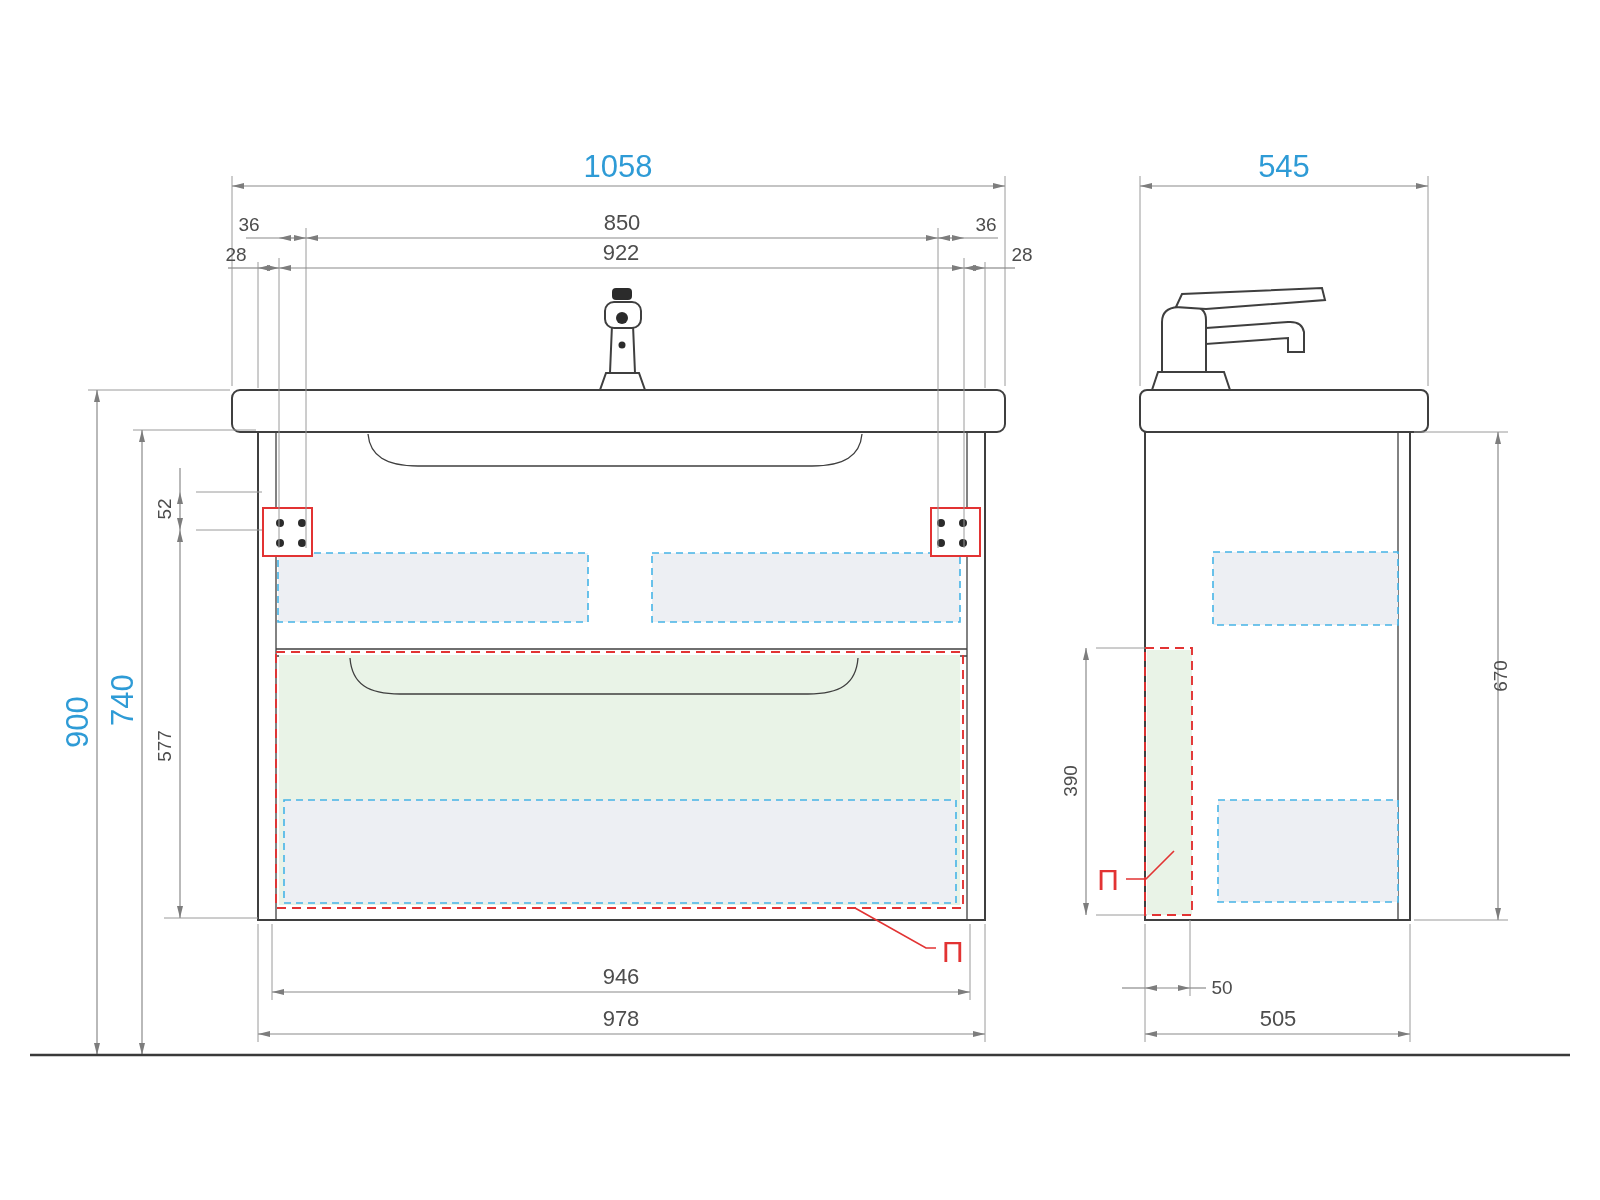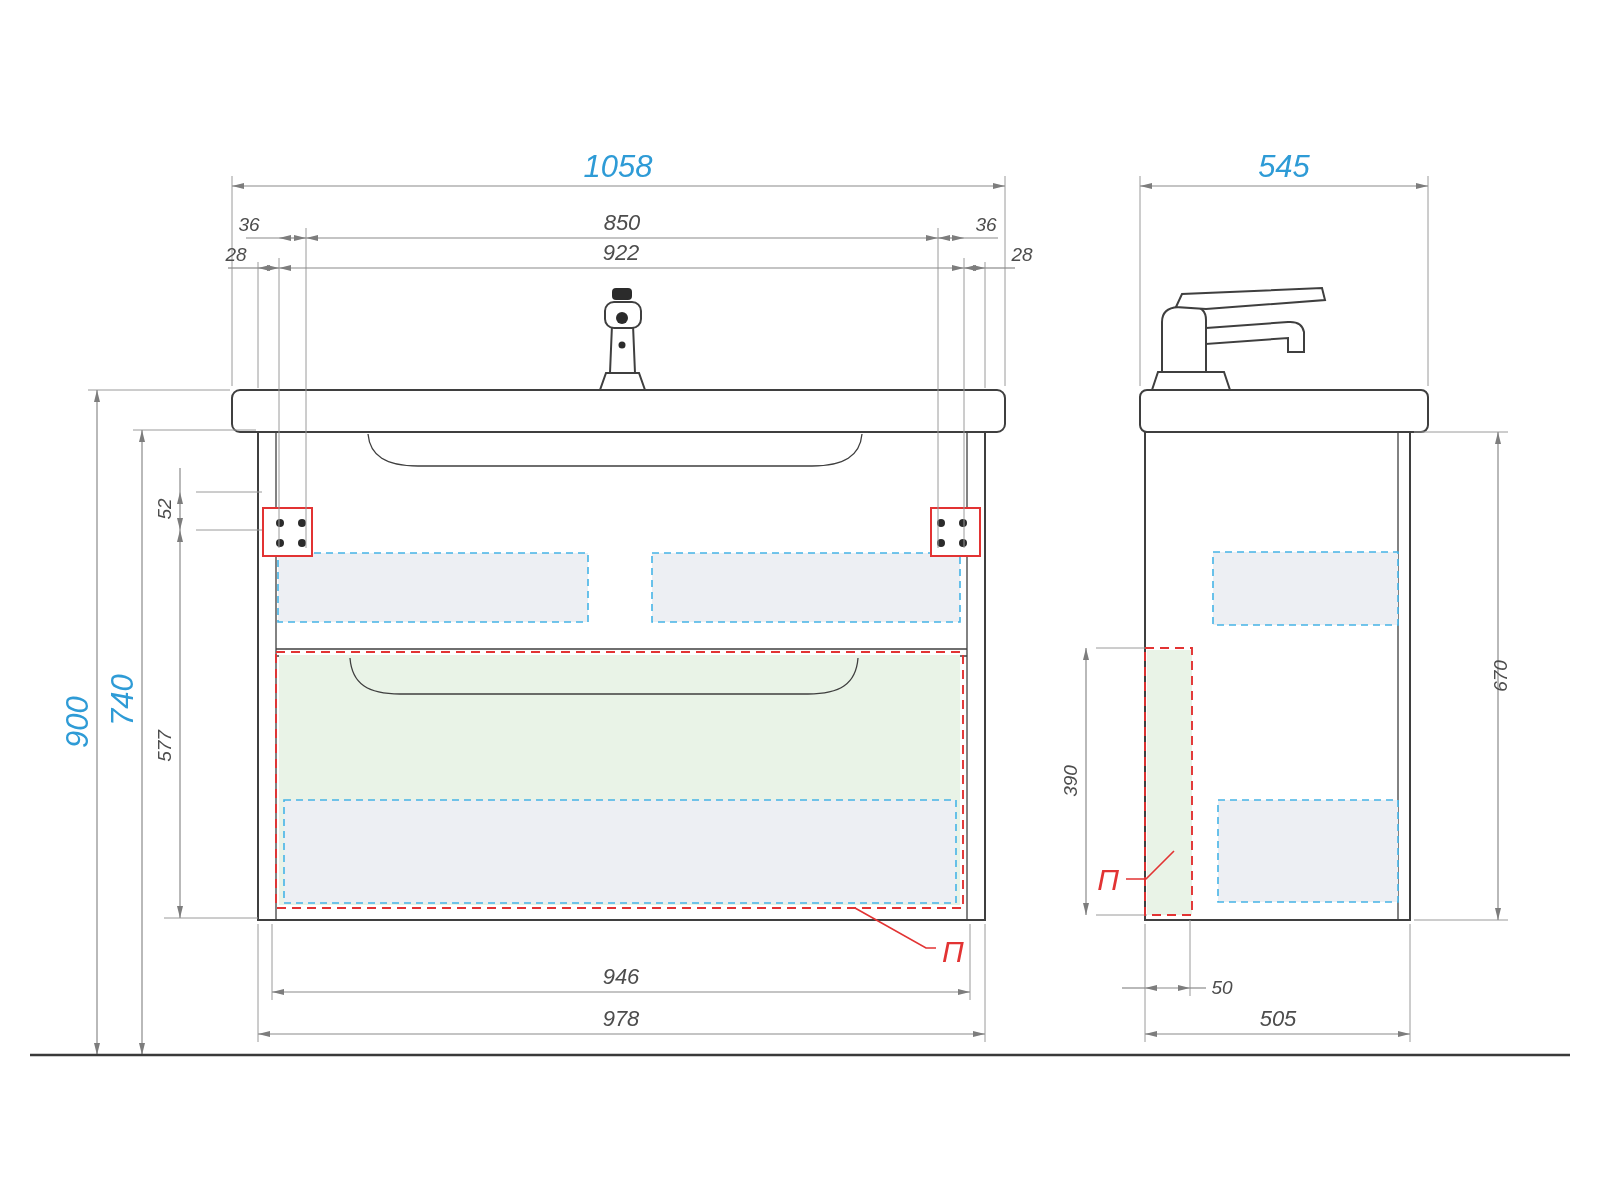--- a/index.html
+++ b/index.html
@@ -1,16 +1,16 @@
 <!DOCTYPE html>
 <html><head>
 <meta charset="utf-8">
 <style>
   html,body { margin:0; padding:0; background:#ffffff; }
-  .canvas { width:1600px; height:1200px; background:#ffffff; position:relative;font-style:italic; }
+  .canvas { width:1600px; height:1200px; background:#ffffff; position:relative; }
   svg { display:block; }
   text { font-family:"Liberation Sans","DejaVu Sans",sans-serif; }
   .t { text-anchor:middle; }
   .dim-blue  { fill:#2e9bd6; font-size:31px; }
   .dim-gray  { fill:#4d4d4d; font-size:22px; }
   .dim-small { fill:#4d4d4d; font-size:19px; }
   .lbl-red   { fill:#e23333; font-size:30px; }
   .ol-thin { stroke:#3f3f3f; stroke-width:1.3; fill:none; }
   .wfill   { fill:#ffffff; stroke:#3f3f3f; stroke-width:2; }
   .ext     { stroke:#9a9a9a; stroke-width:1;   fill:none; }

